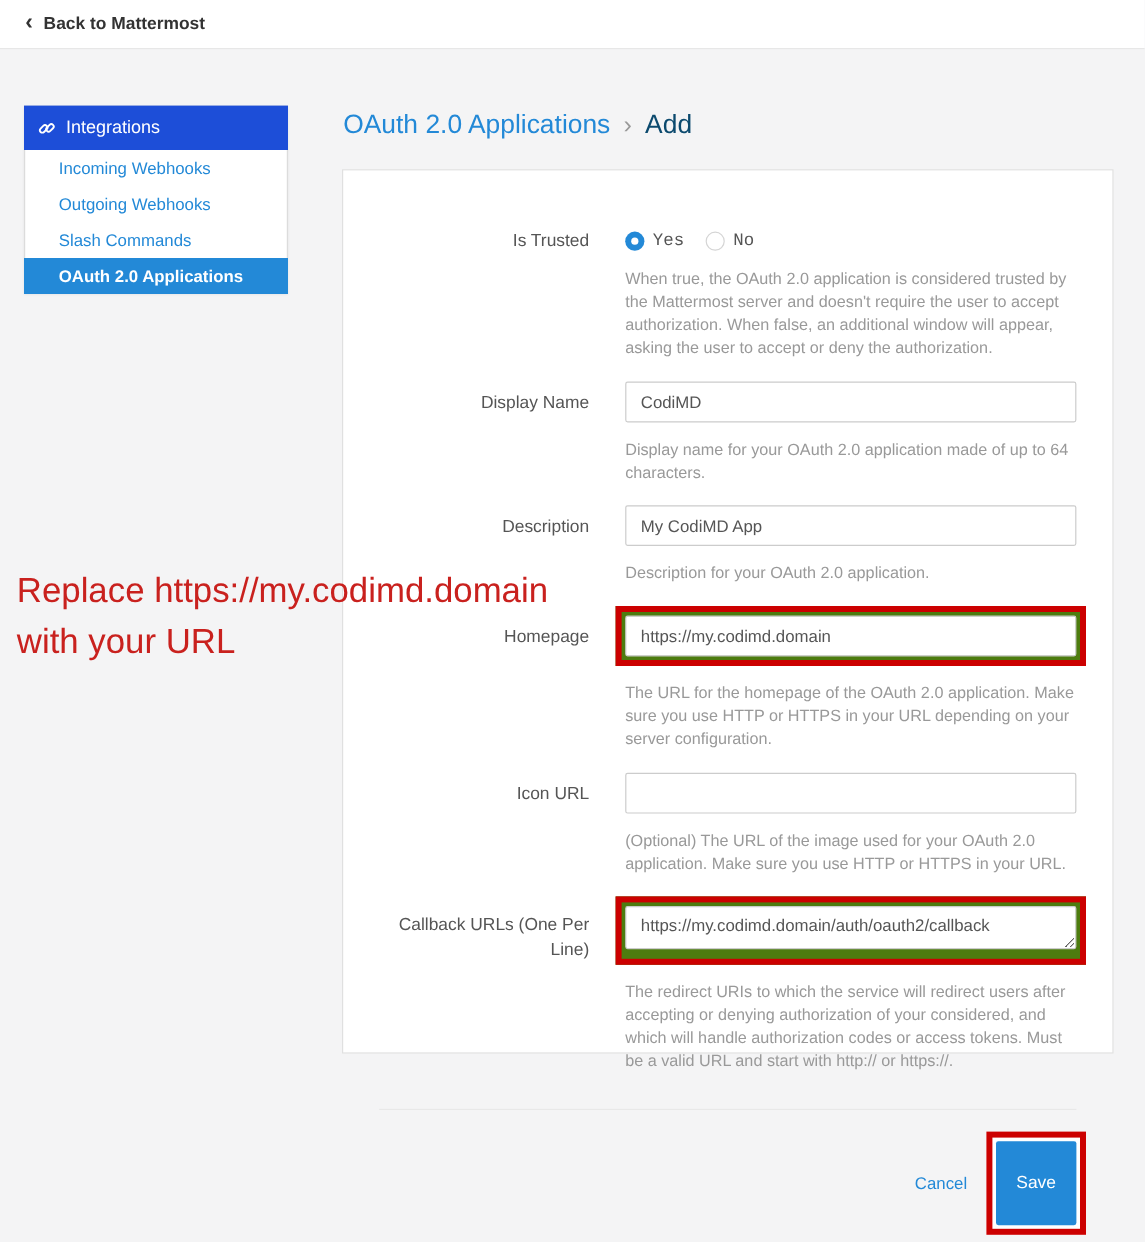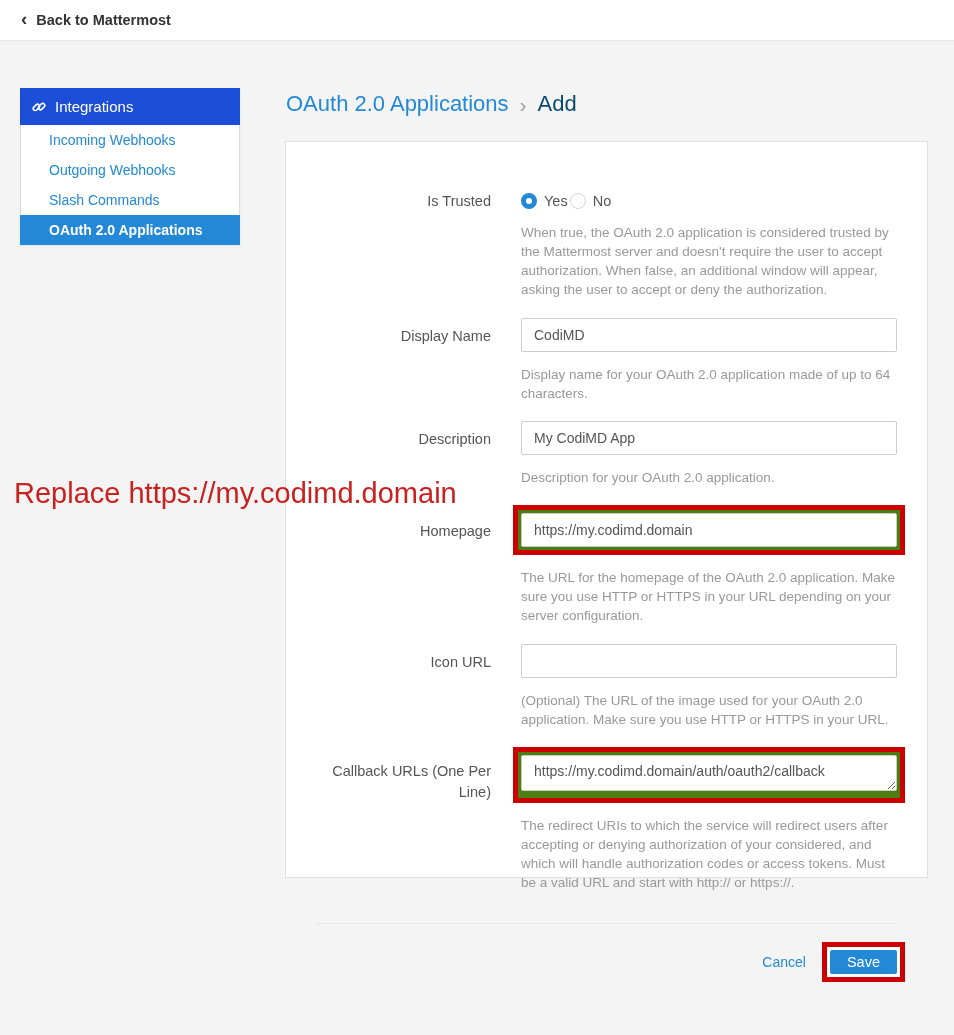--- a/index.html
+++ b/index.html
@@ -74,38 +74,38 @@
   .form-input { height:34px; }
   .form-textarea { height:36px; padding-top:7px; resize:both; overflow:hidden; white-space:nowrap; }
 
   .help-text {
     margin-top:13px; font-size:13.5px; color:#999999; line-height:1.42;
   }
 
   .red-box { border:5px solid #cc0000; padding:3px; margin:0 -8px; background:#4d7c0f; }
 
   
-  .radio-group { display:flex; align-items:center; gap:2px; padding-top:5px; height:24px; }
+  .radio-group { display:flex; align-items:center; gap:18px; padding-top:5px; height:24px;font-family:Liberation Mono, monospace; }
   .radio-option { display:flex; align-items:center; gap:7px; font-size:14.5px; color:#555555; cursor:pointer; }
   .radio-circle { width:16px; height:16px; border-radius:50%; position:relative; flex:0 0 16px; }
   .radio-circle.checked { background:#2389d7; }
   .radio-circle.checked::after {
     content:""; position:absolute; left:5px; top:5px; width:6px; height:6px;
     border-radius:50%; background:#ffffff;
   }
   .radio-circle.unchecked { background:#ffffff; border:1px solid #d5d5d5; }
 
   
   .footer-divider { border-top:1px solid #e8e8e8; margin-top:30px; }
   .panel-footer { display:flex; justify-content:flex-end; align-items:center; padding-top:18px; }
   .cancel-link { color:#2389d7; font-size:14px; margin-right:16px; cursor:pointer; }
   .save-red-box { border:5px solid #cc0000; padding:3px; margin-right:-8px; background:#fff; }
   .save-button {
     background:#2389d7; color:#ffffff; border:none; border-radius:2px;
-    font-size:14.5px; padding:4px 17px; cursor:pointer;
+    font-size:14.5px; padding:27px 17px; cursor:pointer;
     font-family:"Liberation Sans", sans-serif;
   }
 
   
   .annotation {
     position:absolute; left:14px; top:472px; z-index:5;
     color:#c9211e; font-size:29px; line-height:42px; font-weight:400;
   }
 
   .link-icon-svg { display:block; }
@@ -213,13 +213,14 @@
     <span class="cancel-link">Cancel</span>
     <span class="save-red-box">
       <button class="save-button">Save</button>
     </span>
   </div>
 
 </div>
 
 <div class="annotation">
   <div>Replace https://my.codimd.domain</div>
+  <div>with your URL</div>
 </div>
 
 </body></html>

